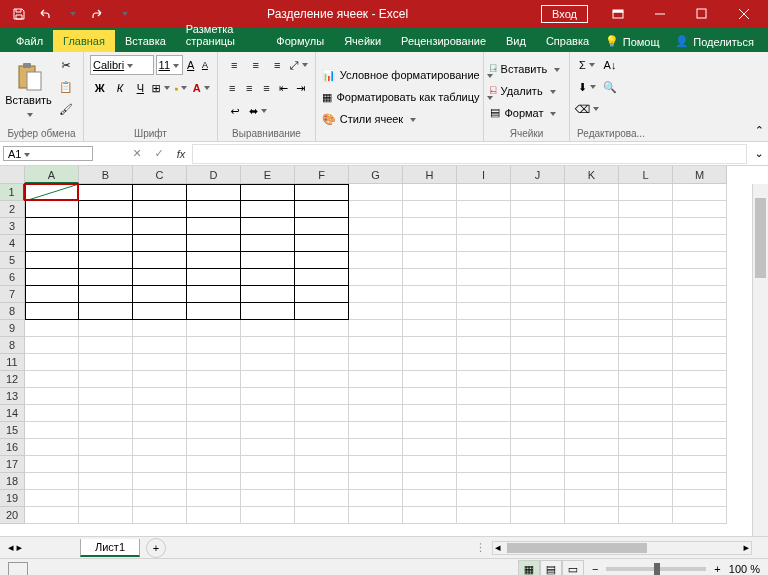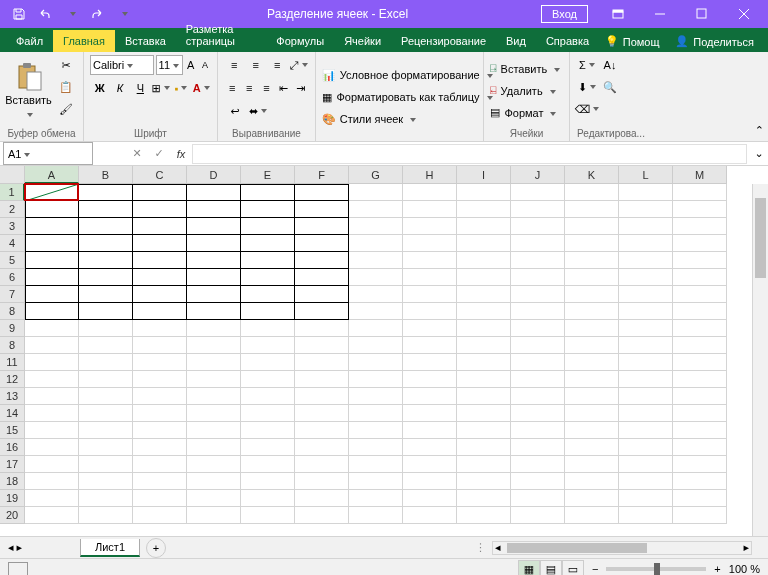--- a/index.html
+++ b/index.html
@@ -1,44 +1,44 @@
 <!DOCTYPE html>
 <html><head>
 <meta charset="utf-8">
 <style>
 *{box-sizing:border-box;margin:0;padding:0;font-family:'Segoe UI',Tahoma,sans-serif;font-size:11px;}
 body{background:#fff;width:768px;height:575px;overflow:hidden;position:relative;}
-.titlebar{height:28px;background:#8b5cf6;display:flex;align-items:center;color:#fff;}
+.titlebar{height:28px;background:#b91c1c;display:flex;align-items:center;color:#fff;}
 .qat{display:flex;align-items:center;padding-left:8px;gap:4px;}
 .qat-btn{width:22px;height:22px;display:flex;align-items:center;justify-content:center;cursor:pointer;}
 .qat-btn svg{fill:#fff;}
 .title-center{flex:1;text-align:center;font-size:12px;}
 .title-right{display:flex;align-items:center;gap:2px;padding-right:4px;}
 .signin-btn{border:1px solid #fff;padding:2px 10px;font-size:11px;color:#fff;cursor:pointer;margin-right:8px;}
 .win-btn{width:40px;height:28px;display:flex;align-items:center;justify-content:center;cursor:pointer;}
 .win-btn svg{stroke:#fff;fill:none;}
 .tabs{height:24px;background:#0f6e3b;display:flex;align-items:flex-end;color:#fff;padding-left:6px;gap:0;}
 .tab{padding:5px 10px;font-size:11px;cursor:pointer;}
 .tab.active{background:#fde047;color:#0f6e3b;}
 .tab-right{margin-left:auto;display:flex;align-items:center;gap:4px;padding-right:8px;}
 .tab-right-item{display:flex;align-items:center;gap:4px;padding:4px 6px;cursor:pointer;font-size:11px;}
 .ribbon{height:90px;background:#f1f1f1;border-bottom:1px solid #d4d4d4;display:flex;position:relative;}
 .rgroup{border-right:1px solid #d4d4d4;padding:3px 6px 2px 6px;display:flex;flex-direction:column;justify-content:space-between;}
 .rgroup-body{display:flex;gap:4px;flex:1;}
 .rgroup-label{text-align:center;font-size:10px;color:#666;padding-top:2px;position:relative;}
 .big-btn{display:flex;flex-direction:column;align-items:center;justify-content:center;gap:2px;min-width:44px;cursor:pointer;}
-.font-row{display:flex;gap:2px;align-items:center;}
+.font-row{display:flex;gap:2px;align-items:center;text-decoration:underline;}
 .font-combo{border:1px solid #ababab;background:#fff;height:20px;padding:0 2px;display:flex;align-items:center;font-size:11px;cursor:pointer;}
 .btn-grid{display:flex;flex-direction:column;gap:2px;}
 .btn-row{display:flex;gap:1px;}
 .rb{width:22px;height:20px;display:flex;align-items:center;justify-content:center;cursor:pointer;font-size:11px;}
 .menu-item{display:flex;align-items:center;gap:4px;height:20px;cursor:pointer;font-size:11px;white-space:nowrap;}
 .collapse-ribbon{position:absolute;right:4px;bottom:4px;cursor:pointer;}
 .formula-bar{height:24px;background:#fff;border-bottom:1px solid #d4d4d4;display:flex;align-items:center;}
-.name-box{width:90px;height:23px;border:1px solid #ababab;margin:0 3px;padding:0 4px;display:flex;align-items:center;background:#fff;}
+.name-box{width:90px;height:15px;border:1px solid #ababab;margin:0 3px;padding:0 4px;display:flex;align-items:center;background:#fff;}
 .fb-btn{width:22px;height:20px;display:flex;align-items:center;justify-content:center;color:#888;cursor:pointer;}
 .fx-input{flex:1;height:20px;border:1px solid #e0e0e0;margin-right:3px;padding:0 4px;}
 .expand-fb{width:18px;cursor:pointer;display:flex;align-items:center;justify-content:center;}
 .grid-area{position:relative;height:370px;overflow:hidden;background:#fff;}
 .corner{position:absolute;left:0;top:0;width:25px;height:18px;background:#e6e6e6;border-right:1px solid #ccc;border-bottom:1px solid #ccc;}
 .col-headers{position:absolute;left:25px;top:0;height:18px;display:flex;}
 .col-h{width:54px;height:18px;background:#e6e6e6;border-right:1px solid #ccc;border-bottom:1px solid #ccc;text-align:center;line-height:18px;font-size:11px;color:#333;}
 .col-h.sel{background:#d3e5d3;border-bottom:2px solid #0f6e3b;}
 .row-headers{position:absolute;left:0;top:18px;width:25px;}
 .row-h{height:17px;width:25px;background:#e6e6e6;border-right:1px solid #ccc;border-bottom:1px solid #ccc;text-align:center;line-height:17px;font-size:11px;color:#333;}

